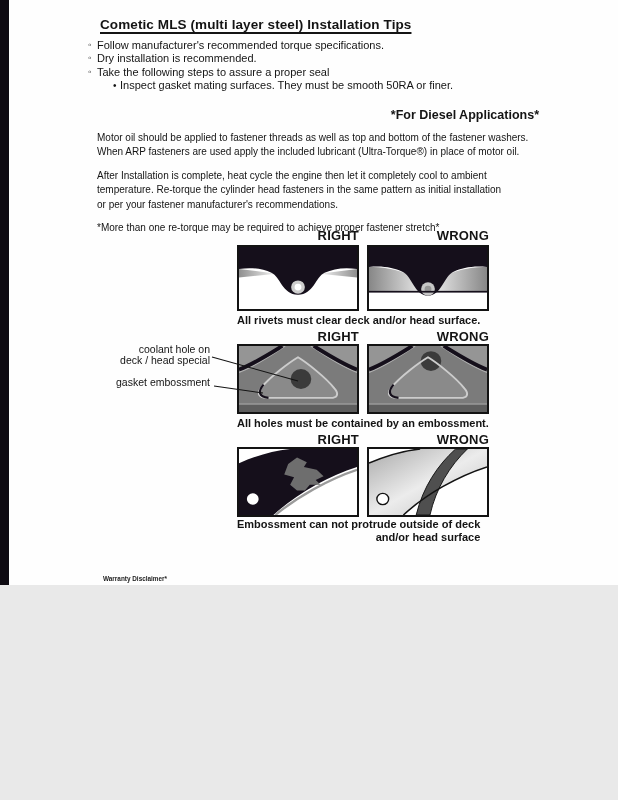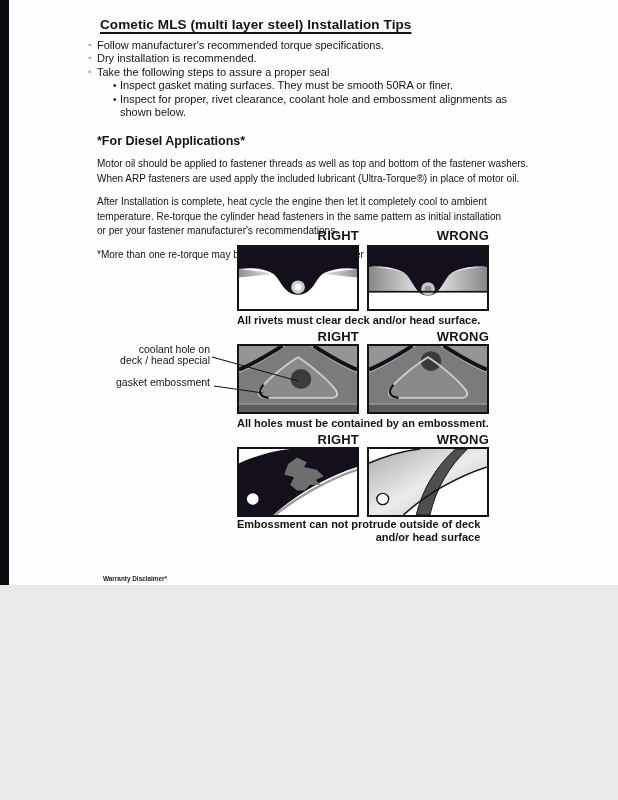--- a/index.html
+++ b/index.html
@@ -16,21 +16,21 @@
   .title {
     font-size:13.5px; font-weight:bold; margin-left:3px;
     text-decoration:underline; text-underline-offset:3px; text-decoration-thickness:1.5px;
     letter-spacing:.1px;
   }
   .bullets { list-style:none; margin-top:7px; font-size:11px; line-height:13.4px; }
   .bullets li { position:relative; padding-left:0; }
   .bullets li.lvl1::before { content:"◦"; position:absolute; left:-9px; top:-1px; font-size:10px; }
   .bullets li.lvl2 { margin-left:23px; }
   .bullets li.lvl2::before { content:"•"; position:absolute; left:-7px; top:0; font-size:10px; }
-  .diesel-h { margin-top:15px; font-size:12.5px; font-weight:bold; }
+  .diesel-h { margin-top:15px; font-size:12.5px; font-weight:bold;text-align:right; }
   .para { margin-top:9px; font-size:10px; line-height:14.5px; white-space:pre-line; }
 
   
   .dlabel { position:absolute; width:122px; text-align:right; font-size:13px; font-weight:bold; letter-spacing:.2px; }
   .dbox { position:absolute; width:122px; border:2px solid #131313; background:#fff; }
   .dbox svg { display:block; width:100%; height:100%; }
   .dcap { position:absolute; font-size:11px; font-weight:bold; line-height:12.5px; white-space:pre-line;text-align:right; }
   .callout { position:absolute; left:60px; width:150px; text-align:right; font-size:10.5px; line-height:11px; white-space:pre-line; }
   .callout-lines { position:absolute; left:120px; top:343px; z-index:5; pointer-events:none; }
 
@@ -47,21 +47,20 @@
 <div class="page">
   <div class="edge-bar"></div>
 
   <div class="text-top">
     <h1 class="title">Cometic MLS (multi layer steel) Installation Tips</h1>
     <ul class="bullets">
       <li class="lvl1">Follow manufacturer's recommended torque specifications.</li>
       <li class="lvl1">Dry installation is recommended.</li>
       <li class="lvl1">Take the following steps to assure a proper seal</li>
       <li class="lvl2">Inspect gasket mating surfaces.  They must be smooth 50RA or finer.</li>
-      <li class="lvl2">Inspect for proper, rivet clearance, coolant hole and embossment alignments as shown below.</li>
     </ul>
     <h2 class="diesel-h">*For Diesel Applications*</h2>
     <p class="para">Motor oil should be applied to fastener threads as well as top and bottom of the fastener washers.
 When ARP fasteners are used apply the included lubricant (Ultra-Torque®) in place of motor oil.</p>
     <p class="para">After Installation is complete, heat cycle the engine then let it completely cool to ambient
 temperature. Re-torque the cylinder head fasteners in the same pattern as initial installation
 or per your fastener manufacturer's recommendations.</p>
     <p class="para">*More than one re-torque may be required to achieve proper fastener stretch*</p>
   </div>
 

